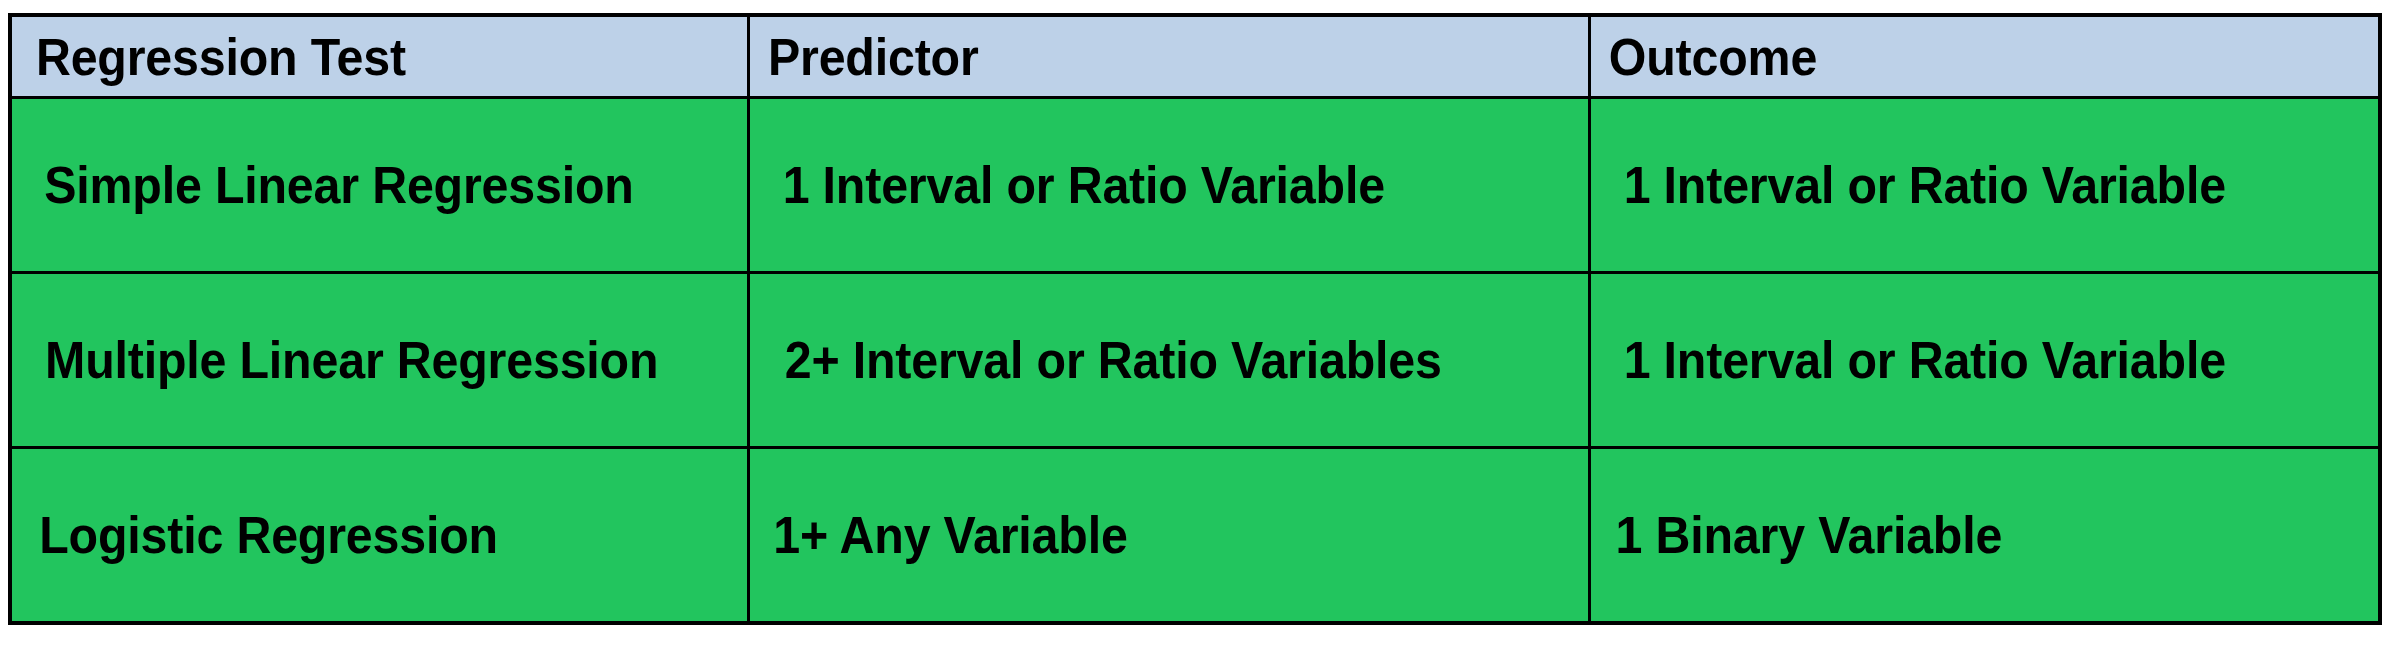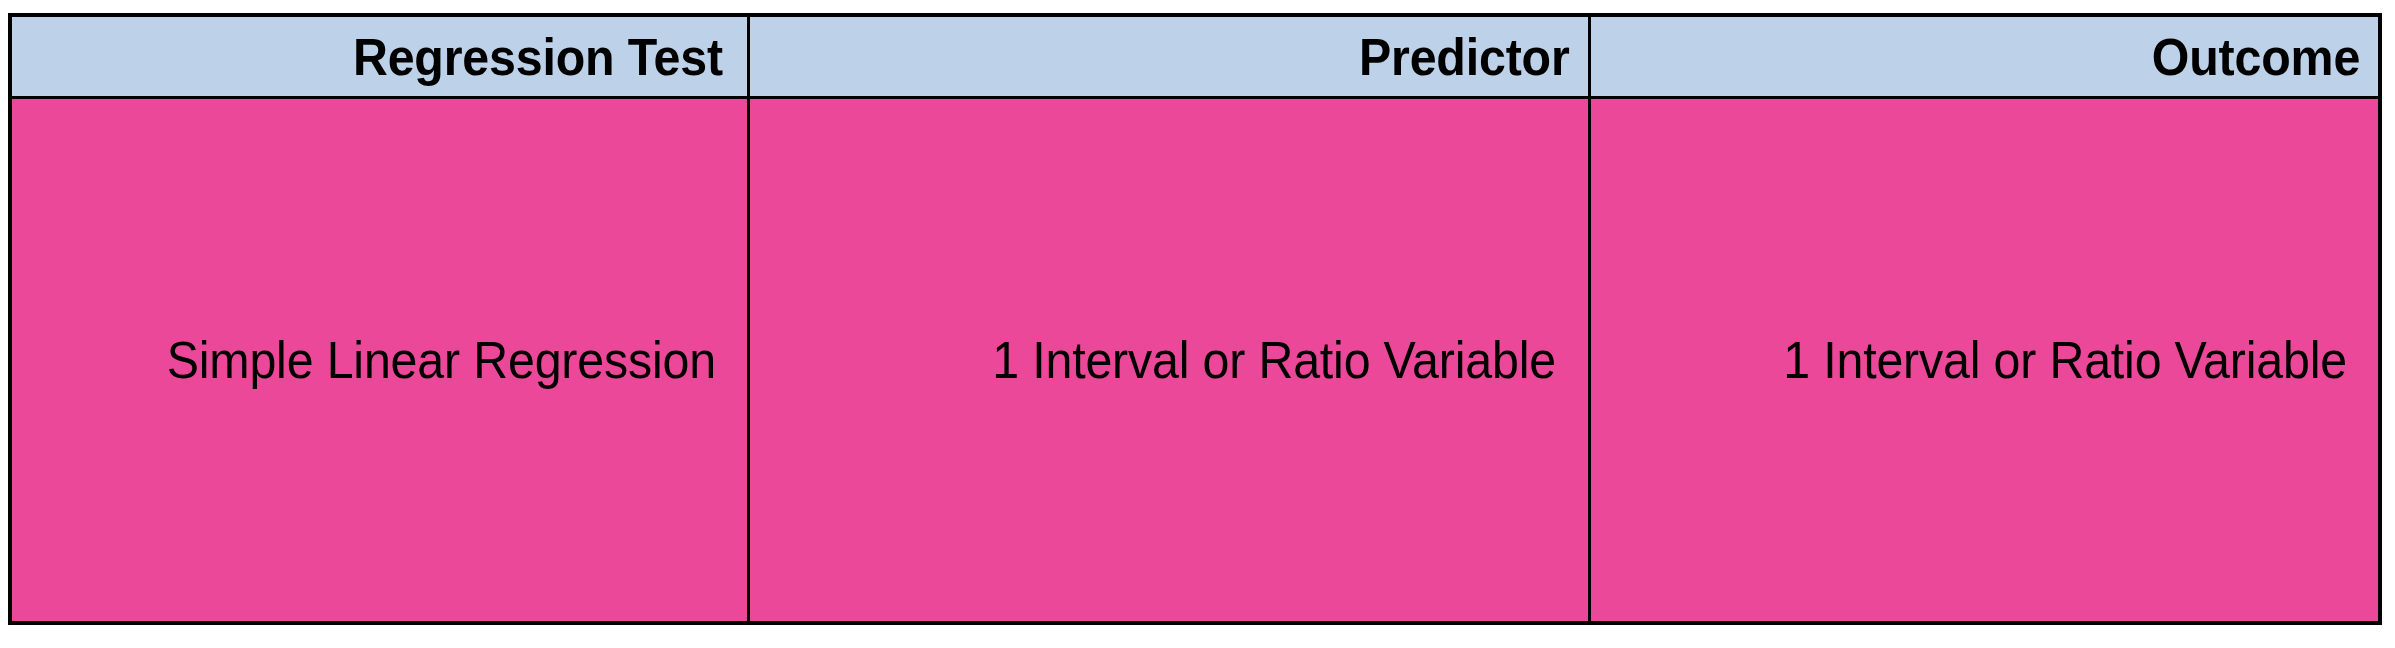--- a/index.html
+++ b/index.html
@@ -32,41 +32,41 @@
     border: 4px solid #000000;
   }
 
   table.regression-table col.c1 { width: 738px; }
   table.regression-table col.c2 { width: 841px; }
   table.regression-table col.c3 { width: 791px; }
 
   table.regression-table th,
   table.regression-table td {
     border: 3px solid #000000;
-    text-align: right;
+    text-align: left;
     vertical-align: middle;
     padding: 0 10px;
     color: #000000;
     white-space: nowrap;
     overflow: hidden;
   }
 
   table.regression-table thead th {
     background: #bdd1e8;
     font-weight: bold;
     font-size: 52px;
     line-height: 1.0;
     height: 79px;
     font-stretch: condensed;
     letter-spacing: -0.2px;
   }
 
   table.regression-table tbody td {
-    background: #ec4899;
-    font-weight: normal;
+    background: #22c55e;
+    font-weight: bold;
     font-size: 52px;
     line-height: 1.0;
     height: 106px;
     font-stretch: condensed;
     letter-spacing: -0.2px;
   }
 
   
   .cell-text {
     display: inline-block;
@@ -102,15 +102,37 @@
         <td>
           <span class="cell-text">Simple Linear Regression</span>
         </td>
         <td>
           <span class="cell-text">1 Interval or Ratio Variable</span>
         </td>
         <td>
           <span class="cell-text">1 Interval or Ratio Variable</span>
         </td>
       </tr>
+      <tr>
+        <td>
+          <span class="cell-text">Multiple Linear Regression</span>
+        </td>
+        <td>
+          <span class="cell-text">2+ Interval or Ratio Variables</span>
+        </td>
+        <td>
+          <span class="cell-text">1 Interval or Ratio Variable</span>
+        </td>
+      </tr>
+      <tr>
+        <td>
+          <span class="cell-text">Logistic Regression</span>
+        </td>
+        <td>
+          <span class="cell-text">1+ Any Variable</span>
+        </td>
+        <td>
+          <span class="cell-text">1 Binary Variable</span>
+        </td>
+      </tr>
     </tbody>
   </table>
 </div>
 
 </body></html>

